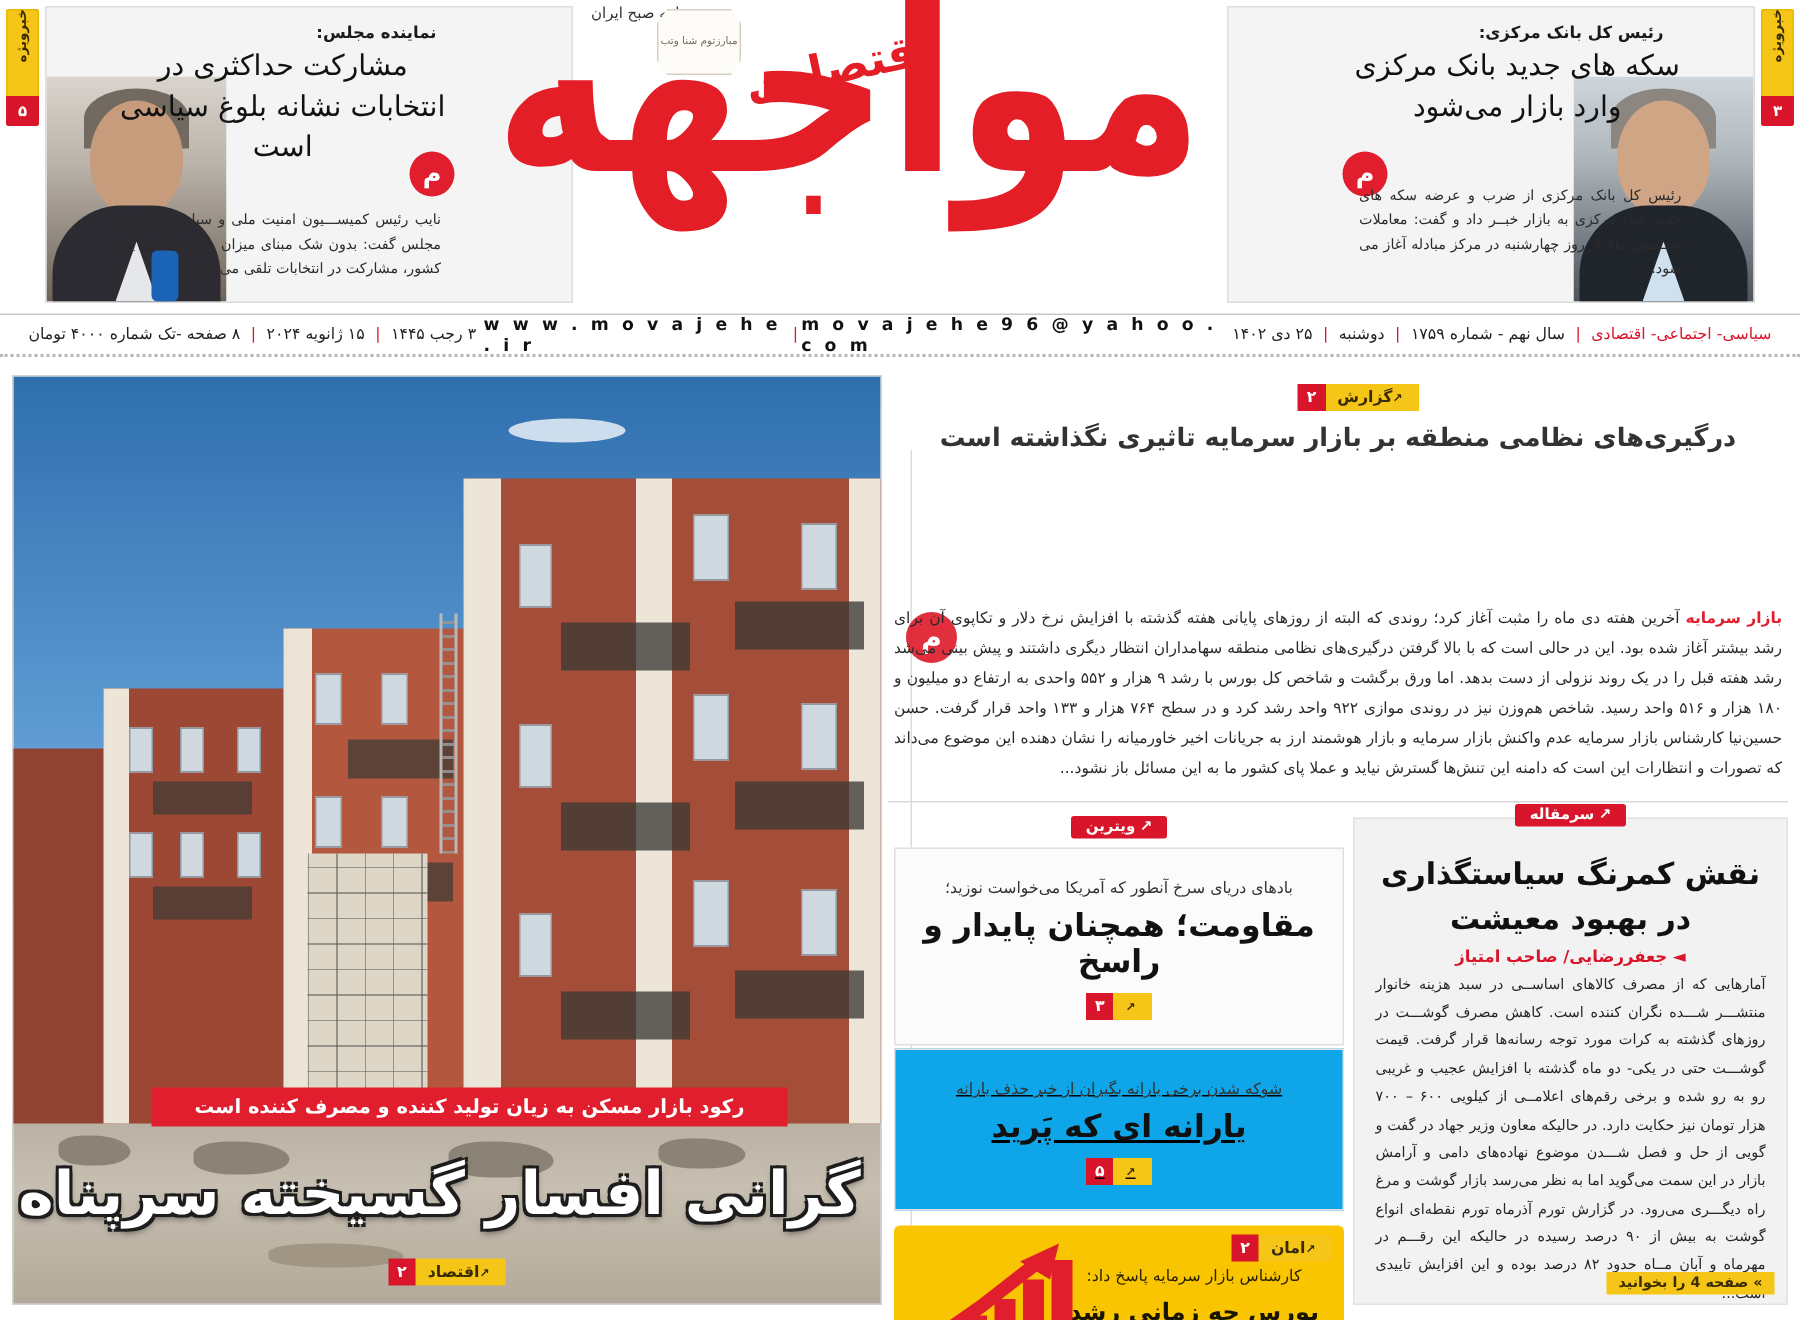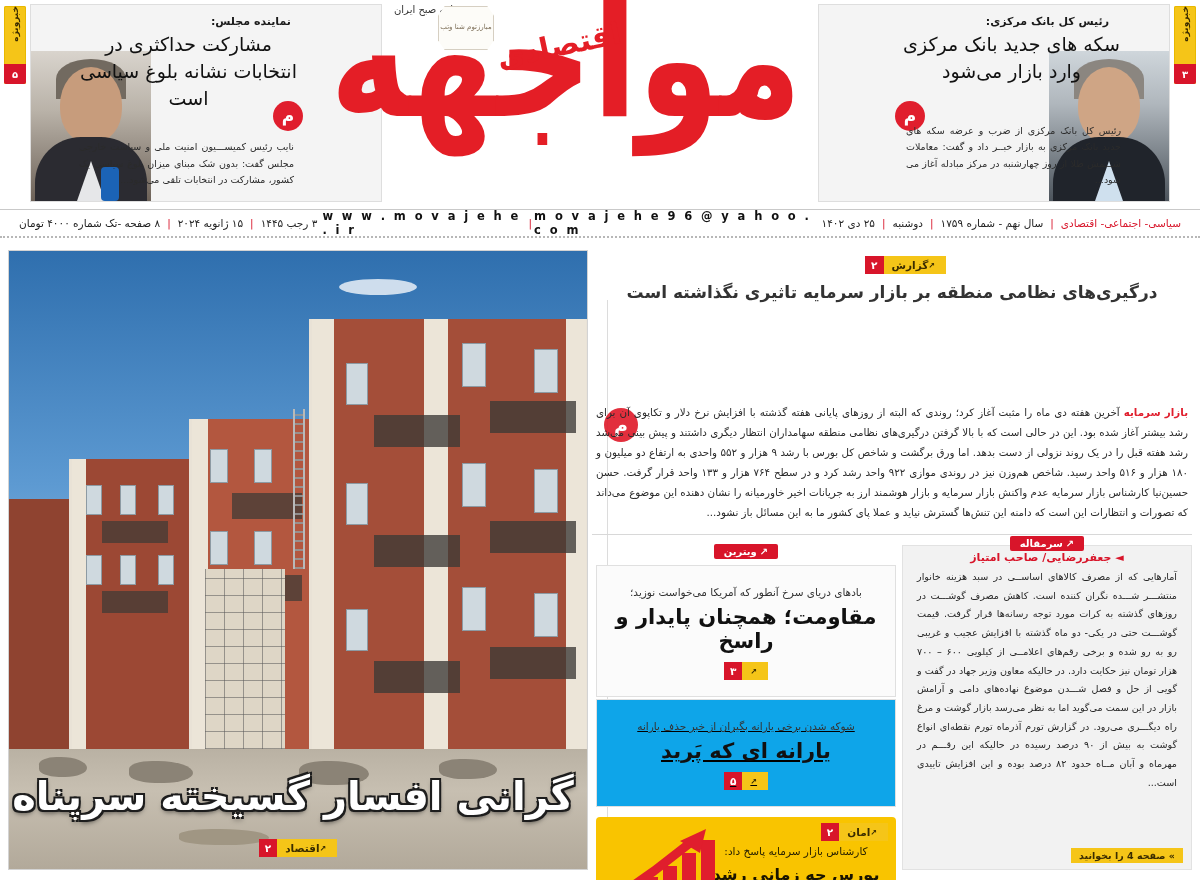--- a/index.html
+++ b/index.html
@@ -539,20 +539,21 @@
 
     <div class="scaffold"></div>
     <div class="ladder"></div>
 
     <div class="rock" style="left:30px;bottom:92px;width:48px;height:20px;"></div>
     <div class="rock" style="left:120px;bottom:86px;width:64px;height:22px;"></div>
     <div class="rock" style="left:290px;bottom:84px;width:70px;height:24px;"></div>
     <div class="rock" style="left:430px;bottom:90px;width:58px;height:20px;"></div>
     <div class="rock" style="left:170px;bottom:24px;width:90px;height:16px;background:#a09683;"></div>
 
+    <div class="caption-red">رکود بازار مسکن به زیان تولید کننده و مصرف کننده است</div>
     <div class="photo-headline">گرانی افسار گسیخته سرپناه</div>
     <div class="badge-row">
       <span class="tagbadge">
         <span class="lbl">
           <span class="arrowicon">↗</span>
           <span>اقتصاد</span>
         </span>
         <span class="num">۲</span>
       </span>
     </div>
@@ -637,20 +638,21 @@
 
       </div>
 
       <div class="col-right">
         <div class="sec-badge-wrap" style="margin-top:-10px;">
           <span class="sec-badge">
             <span>↗</span>
             <span>سرمقاله</span>
           </span>
         </div>
+        <div class="ed-title">نقش کمرنگ سیاستگذاری در بهبود معیشت</div>
         <div class="ed-author">
           <span>◄</span>
           <span>جعفررضایی/ صاحب امتیاز</span>
         </div>
         <div class="ed-body">آمارهایی که از مصرف کالاهای اساســی در سبد هزینه خانوار منتشـــر شـــده نگران کننده است. کاهش مصرف گوشـــت در روزهای گذشته به کرات مورد توجه رسانه‌ها قرار گرفت. قیمت گوشـــت حتی در یکی- دو ماه گذشته با افزایش عجیب و غریبی رو به رو شده و برخی رقم‌های اعلامــی از کیلویی ۶۰۰ – ۷۰۰ هزار تومان نیز حکایت دارد. در حالیکه معاون وزیر جهاد در گفت و گویی از حل و فصل شـــدن موضوع نهاده‌های دامی و آرامش بازار در این سمت می‌گوید اما به نظر می‌رسد بازار گوشت و مرغ راه دیگـــری می‌رود. در گزارش تورم آذرماه تورم نقطه‌ای انواع گوشت به بیش از ۹۰ درصد رسیده در حالیکه این رقـــم در مهرماه و آبان مــاه حدود ۸۲ درصد بوده و این افزایش تاییدی است...</div>
         <div class="ed-more">
           <span class="more-badge">» صفحه 4 را بخوانید</span>
         </div>
       </div>
 

